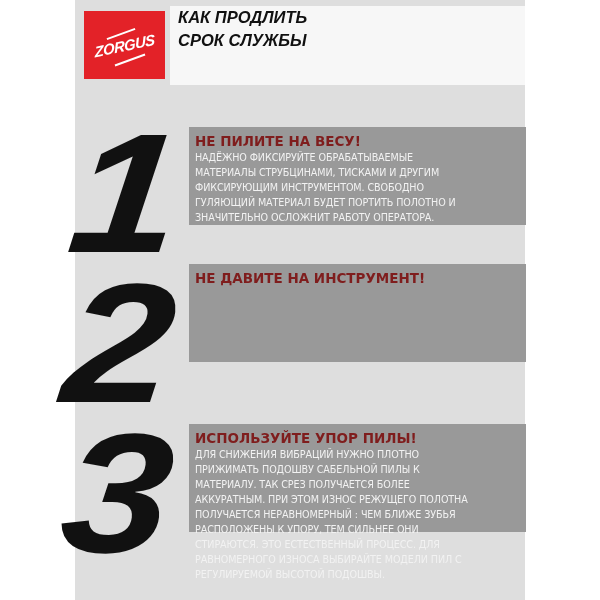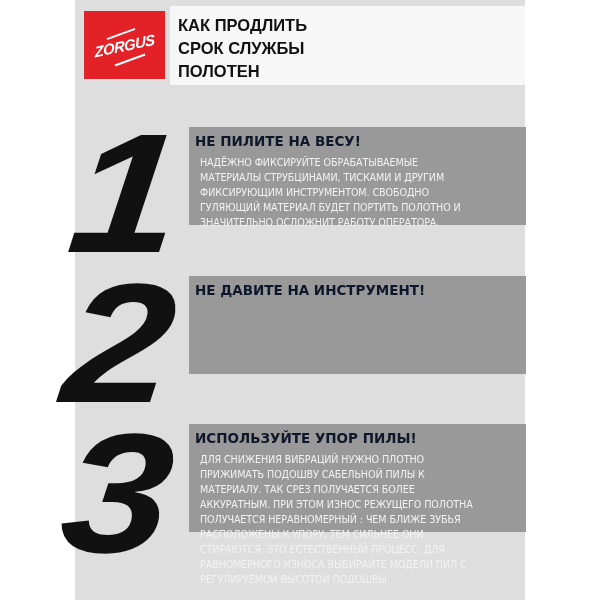--- a/index.html
+++ b/index.html
@@ -2,59 +2,58 @@
 <html><head>
 <meta charset="utf-8">
 <style>
   html,body{margin:0;padding:0;}
   body{width:600px;height:600px;background:#ffffff;position:relative;overflow:hidden;font-family:"DejaVu Sans",sans-serif;}
   .panel{position:absolute;left:75px;top:0;width:450px;height:600px;background:#dedede;}
   .logo{position:absolute;left:84px;top:11px;width:81px;height:68px;background:#e32228;display:flex;align-items:center;justify-content:center;}
   .logo span{color:#fff;font-weight:bold;font-style:italic;font-size:15px;letter-spacing:-0.5px;transform:rotate(-12deg) skewX(-8deg);font-family:"Liberation Sans",sans-serif;}
   .logo .streak{position:absolute;height:2px;background:#fff;}
   .header{position:absolute;left:170px;top:6px;width:355px;height:79px;background:#f7f7f7;}
-  .header .title{position:absolute;left:8px;top:8px;font-family:"Liberation Sans",sans-serif;font-weight:bold;font-size:16.5px;line-height:23px;color:#111;}
+  .header .title{position:absolute;left:8px;top:0;font-family:"Liberation Sans",sans-serif;font-weight:bold;font-style:italic;font-size:16.5px;line-height:23px;color:#111;}
   .num{position:absolute;font-family:"Liberation Sans",sans-serif;font-weight:900;font-style:italic;color:#111;font-size:170px;line-height:1;letter-spacing:-4px;transform:skewX(-6deg) scaleX(1.15);}
   .card{position:absolute;left:189px;width:337px;background:#999999;padding:5px 0 6px 6px;box-sizing:border-box;}
-  .card .h{font-family:"DejaVu Sans",sans-serif;font-weight:bold;font-size:13.5px;color:#0f172a;line-height:18px;margin:0;}
-  .card .b{font-family:"DejaVu Sans",sans-serif;font-size:9.6px;line-height:15px;color:#f2f2f2;margin:5px;white-space:pre-line;letter-spacing:-0.1px;}
+  .card .h{font-family:"DejaVu Sans",sans-serif;font-weight:bold;font-size:13.5px;color:#7f1d1d;line-height:18px;margin:0;}
+  .card .b{font-family:"DejaVu Sans",sans-serif;font-size:9.6px;line-height:15px;color:#f2f2f2;margin:0;white-space:pre-line;letter-spacing:-0.1px;}
 </style>
 </head>
 <body>
 
 <div class="panel"></div>
 
 <div class="logo">
   <div class="streak" style="left:22px;top:22px;width:30px;transform:rotate(-20deg);"></div>
   <span>ZORGUS</span>
   <div class="streak" style="left:30px;top:48px;width:32px;transform:rotate(-20deg);"></div>
 </div>
 
 <div class="header">
   <div class="title">
     <div>КАК ПРОДЛИТЬ</div>
     <div>СРОК СЛУЖБЫ</div>
-    <div>ПОЛОТЕН</div>
   </div>
 </div>
 
 <div class="num" style="left:78px;top:108px;">1</div>
 <div class="num" style="left:72px;top:258px;">2</div>
 <div class="num" style="left:70px;top:408px;">3</div>
 
 <div class="card" style="top:127px;height:98px;">
   <p class="h">НЕ ПИЛИТЕ НА ВЕСУ!</p>
   <p class="b">НАДЁЖНО ФИКСИРУЙТЕ ОБРАБАТЫВАЕМЫЕ
 МАТЕРИАЛЫ СТРУБЦИНАМИ, ТИСКАМИ И ДРУГИМ
 ФИКСИРУЮЩИМ ИНСТРУМЕНТОМ. СВОБОДНО
 ГУЛЯЮЩИЙ МАТЕРИАЛ БУДЕТ ПОРТИТЬ ПОЛОТНО И
 ЗНАЧИТЕЛЬНО ОСЛОЖНИТ РАБОТУ ОПЕРАТОРА.</p>
 </div>
 
-<div class="card" style="top:276px;height:98px;">
+<div class="card" style="top:264px;height:98px;">
   <p class="h">НЕ ДАВИТЕ НА ИНСТРУМЕНТ!</p>
 </div>
 
 <div class="card" style="top:424px;height:108px;">
   <p class="h">ИСПОЛЬЗУЙТЕ УПОР ПИЛЫ!</p>
   <p class="b">ДЛЯ СНИЖЕНИЯ ВИБРАЦИЙ НУЖНО ПЛОТНО
 ПРИЖИМАТЬ ПОДОШВУ САБЕЛЬНОЙ ПИЛЫ К
 МАТЕРИАЛУ. ТАК СРЕЗ ПОЛУЧАЕТСЯ БОЛЕЕ
 АККУРАТНЫМ. ПРИ ЭТОМ ИЗНОС РЕЖУЩЕГО ПОЛОТНА
 ПОЛУЧАЕТСЯ НЕРАВНОМЕРНЫЙ : ЧЕМ БЛИЖЕ ЗУБЬЯ

